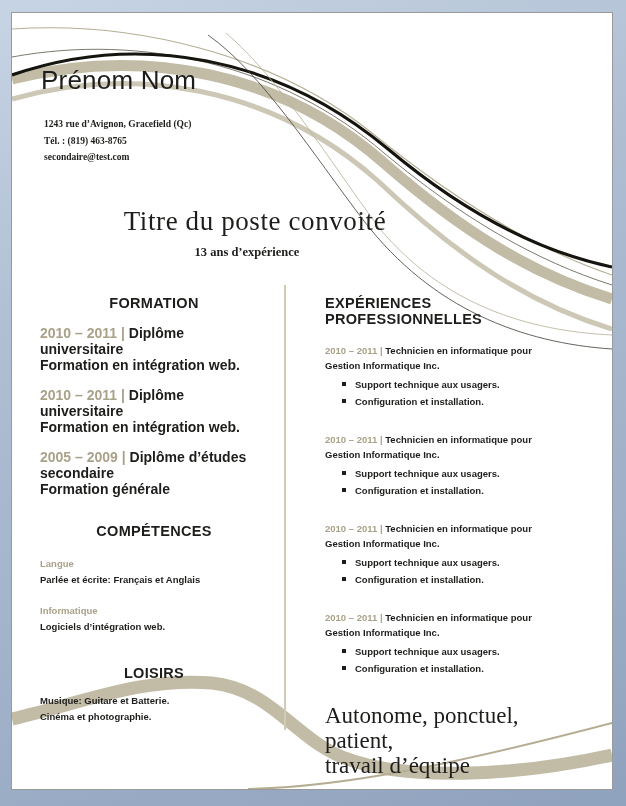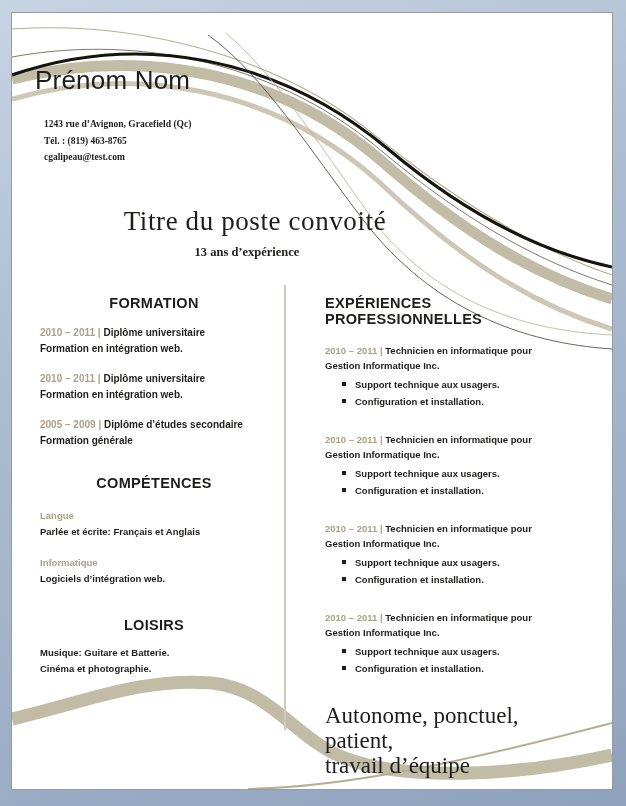--- a/index.html
+++ b/index.html
@@ -40,21 +40,21 @@
   .content {
     position: absolute;
     left: 0; top: 0;
     width: 600px;
     height: 776px;
   }
 
   
   .name {
     position: absolute;
-    left: 23px;
+    left: 29px;
     top: 52px;
     font-size: 26px;
     font-weight: 400;
     color: #1d1d1b;
     letter-spacing: 0.2px;
   }
   .contact {
     position: absolute;
     left: 32px;
     top: 103px;
@@ -118,21 +118,21 @@
     font-size: 14.5px;
     font-weight: bold;
     color: #1d1d1b;
     letter-spacing: 0.3px;
     margin: 0 0 14px 0;
   }
   .section-head.left-head { text-align: left; }
 
   .entry { margin-bottom: 14px; }
   .entry .line {
-    font-size: 10px;
+    font-size: 14px;
     line-height: 16px;
     color: #1d1d1b;
     font-weight: 600;
   }
   .date {
     color: #a9a289;
     font-weight: 600;
   }
   .sep { color: #a9a289; font-weight: 600; }
 
@@ -218,21 +218,21 @@
     <path d="M236,776 C330,774 440,752 600,710" fill="none" stroke="#b5ad93" stroke-width="2"></path>
   </svg>
 
   <div class="content">
 
     <div class="name">Prénom Nom</div>
 
     <div class="contact">
       <div>1243 rue d’Avignon, Gracefield (Qc)</div>
       <div>Tél. : (819) 463-8765</div>
-      <div>cgalipeau@test.com</div>
+      <div>secondaire@test.com</div>
     </div>
 
     <div class="job-title">Titre du poste convoité</div>
     <div class="job-sub">13 ans d’expérience</div>
 
     <div class="divider"></div>
 
     <div class="col-left">
 
       <div class="section-head">FORMATION</div>

